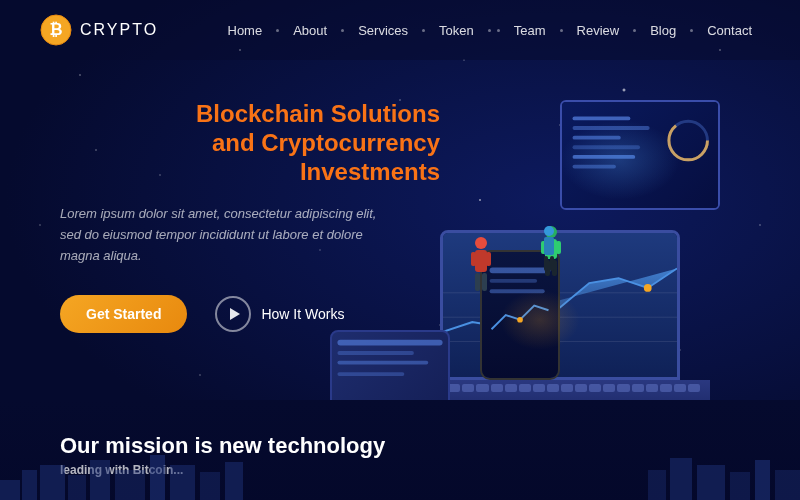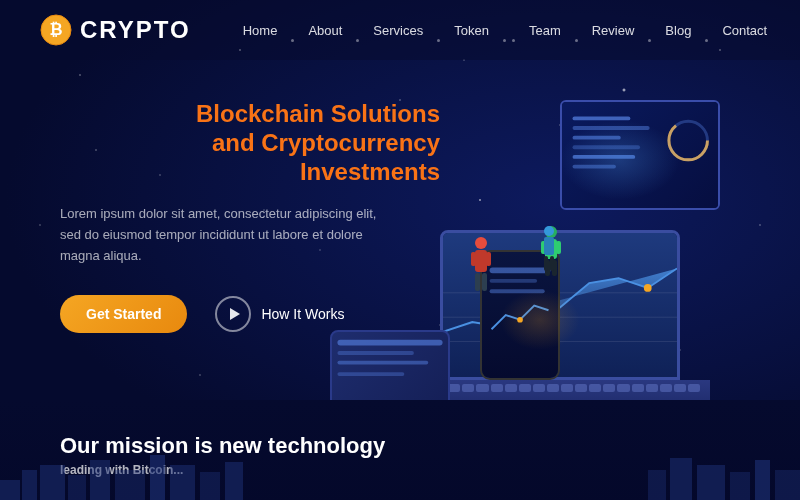--- a/index.html
+++ b/index.html
@@ -79,29 +79,29 @@
       align-items: center;
       gap: 8px;
     }
 
     .logo-icon {
       width: 32px;
       height: 32px;
     }
 
     .logo-text {
-      font-size: 24px;
-      font-weight: 700;
+      font-size: 16px;
+      font-weight: 400;
       color: #fff;
       letter-spacing: 2px;
     }
 
     nav {
       display: flex;
-      align-items: flex-end;
+      align-items: center;
       gap: 6px;
       margin-left: 44px;
     }
 
     .nav-item {
       color: rgba(255,255,255,0.85);
       font-size: 13px;
       cursor: pointer;
       padding: 4px 8px;
       display: flex;
@@ -139,20 +139,21 @@
       margin-bottom: 18px;
       text-align: right;
     }
 
     .hero-subtitle {
       font-size: 13px;
       color: rgba(255,255,255,0.65);
       line-height: 1.6;
       margin-bottom: 28px;
       max-width: 320px;
+      font-style: italic;
     }
 
     .hero-buttons {
       display: flex;
       align-items: center;
       gap: 28px;
     }
 
     .btn-get-started {
       background: linear-gradient(135deg, #f5a623, #e8890e);

